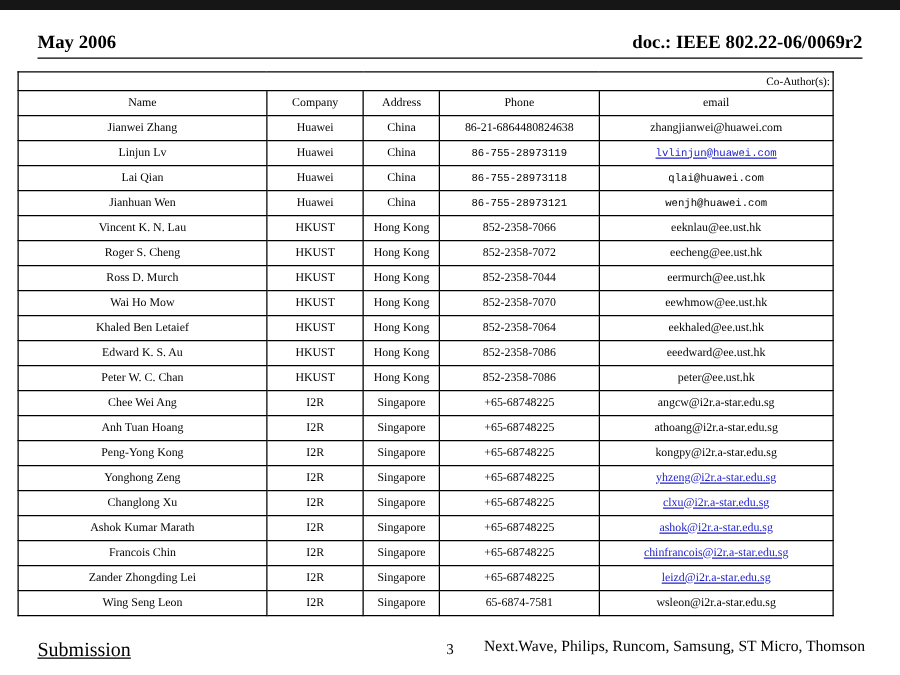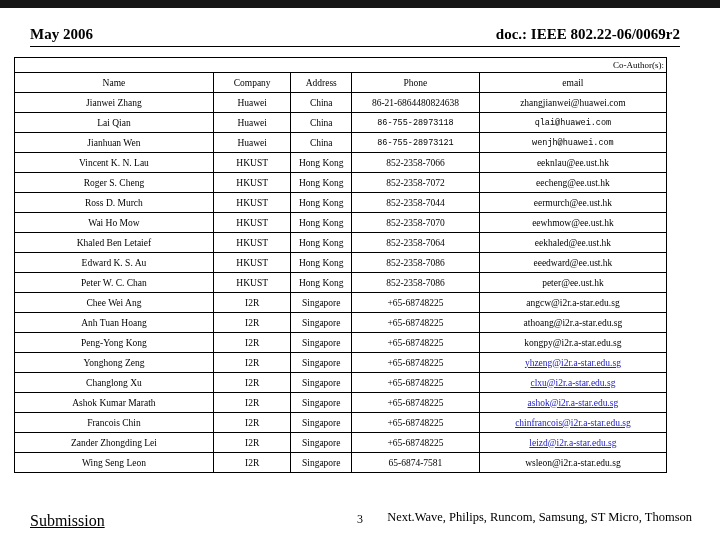--- a/index.html
+++ b/index.html
@@ -15,21 +15,21 @@
     margin: 0 auto;
   }
   .top-edge {
     position: absolute;
     top: 0; left: 0;
     width: 100%; height: 8px;
     background: #161616;
   }
   .header {
     position: absolute;
-    top: 26px; left: 30px; right: 40px;
+    top: 26px; left: 30px; right: 30px;
     display: flex;
     justify-content: space-between;
     align-items: flex-end;
     border-bottom: 1.5px solid #000;
     padding-bottom: 3px;
     font-size: 15px;
     font-weight: bold;
   }
   .coauthor-table {
     position: absolute;
@@ -116,20 +116,27 @@
           <th>email</th>
         </tr>
     <tr>
           <td>Jianwei Zhang</td>
           <td>Huawei</td>
           <td>China</td>
           <td>86-21-6864480824638</td>
           <td>zhangjianwei@huawei.com</td>
         </tr>
         <tr>
+          <td>Linjun Lv</td>
+          <td>Huawei</td>
+          <td>China</td>
+          <td class="mono">86-755-28973119</td>
+          <td class="mono link">lvlinjun@huawei.com</td>
+        </tr>
+        <tr>
           <td>Lai Qian</td>
           <td>Huawei</td>
           <td>China</td>
           <td class="mono">86-755-28973118</td>
           <td class="mono">qlai@huawei.com</td>
         </tr>
         <tr>
           <td>Jianhuan Wen</td>
           <td>Huawei</td>
           <td>China</td>

